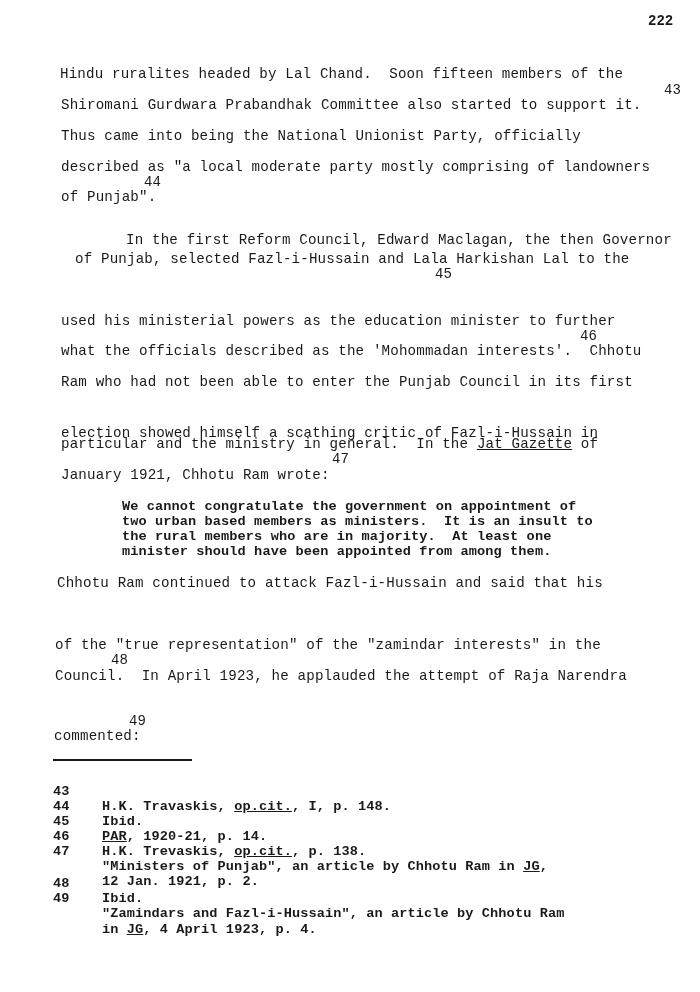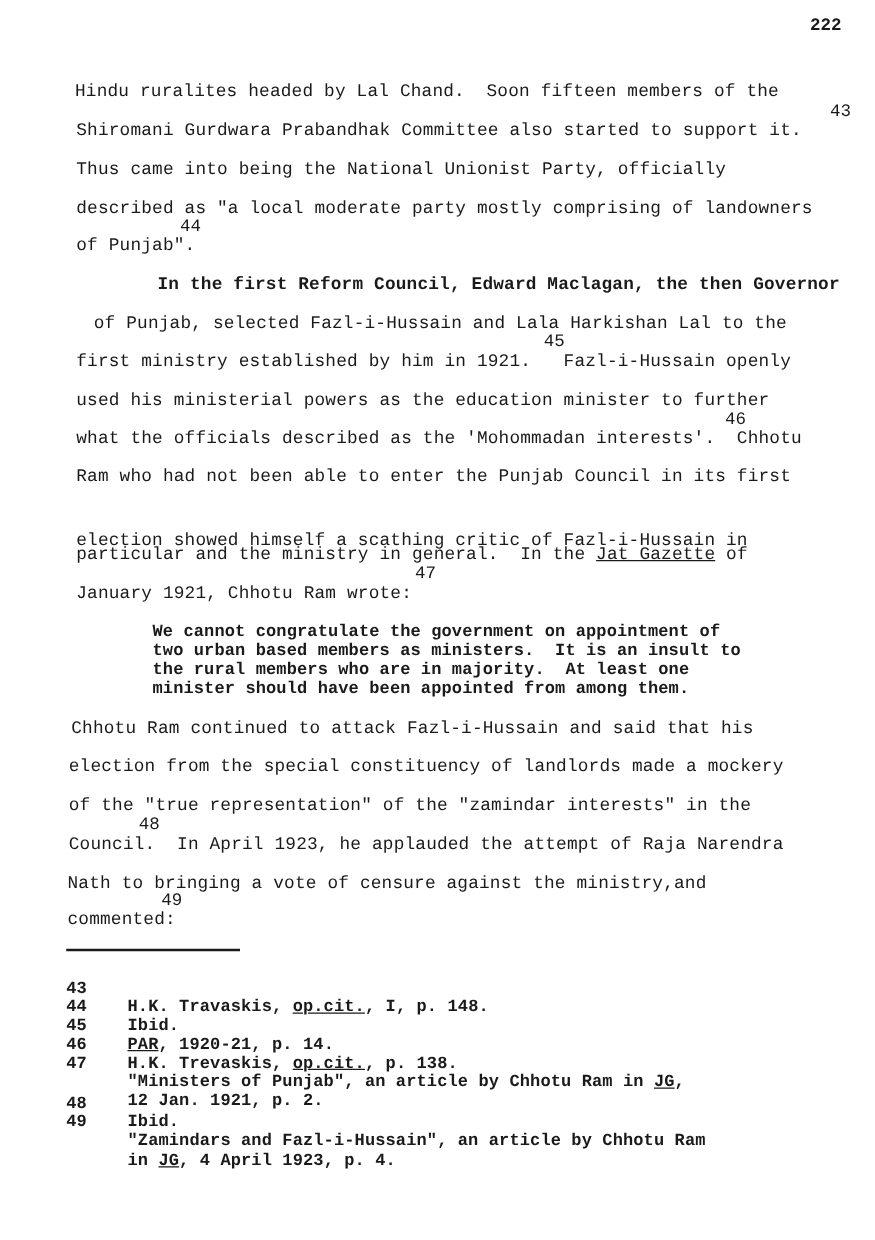--- a/index.html
+++ b/index.html
@@ -26,46 +26,43 @@
   <div class="page-num">222</div>
 
   <div class="line" style="left:60px;top:66px;">Hindu ruralites headed by Lal Chand.  Soon fifteen members of the</div>
   <div class="sup" style="left:664px;top:83px;">43</div>
   <div class="line" style="left:61px;top:97px;text-align:right;">Shiromani Gurdwara Prabandhak Committee also started to support it.</div>
   <div class="line" style="left:61px;top:128px;">Thus came into being the National Unionist Party, officially</div>
   <div class="line" style="left:61px;top:159px;">described as "a local moderate party mostly comprising of landowners</div>
   <div class="sup" style="left:144px;top:175px;">44</div>
   <div class="line" style="left:61px;top:189px;">of Punjab".</div>
 
-  <div class="line" style="left:126px;top:220px;font-weight:bold;">In the first Reform Council, Edward Maclagan, the then Governor</div>
+  <div class="line" style="left:126px;top:232px;">In the first Reform Council, Edward Maclagan, the then Governor</div>
   <div class="line" style="left:75px;top:251px;">of Punjab, selected Fazl-i-Hussain and Lala Harkishan Lal to the</div>
   <div class="sup" style="left:435px;top:267px;">45</div>
-  <div class="line" style="left:61px;top:282px;">first ministry established by him in 1921.   Fazl-i-Hussain openly</div>
   <div class="line" style="left:61px;top:313px;">used his ministerial powers as the education minister to further</div>
   <div class="sup" style="left:580px;top:329px;">46</div>
   <div class="line" style="left:61px;top:343px;">what the officials described as the 'Mohommadan interests'.  Chhotu</div>
   <div class="line" style="left:61px;top:374px;">Ram who had not been able to enter the Punjab Council in its first</div>
   <div class="line" style="left:61px;top:405px;margin-top:20px;">election showed himself a scathing critic of Fazl-i-Hussain in</div>
   <div class="line" style="left:61px;top:436px;"><span>particular and the ministry in general.  In the </span><u>Jat Gazette</u><span> of</span></div>
   <div class="sup" style="left:332px;top:452px;">47</div>
   <div class="line" style="left:61px;top:467px;">January 1921, Chhotu Ram wrote:</div>
 
   <div>
     <div class="quote-line" style="top:499px;">We cannot congratulate the government on appointment of</div>
     <div class="quote-line" style="top:514px;">two urban based members as ministers.  It is an insult to</div>
     <div class="quote-line" style="top:529px;">the rural members who are in majority.  At least one</div>
     <div class="quote-line" style="top:544px;">minister should have been appointed from among them.</div>
   </div>
 
   <div class="line" style="left:57px;top:575px;">Chhotu Ram continued to attack Fazl-i-Hussain and said that his</div>
-  <div class="line" style="left:55px;top:606px;">election from the special constituency of landlords made a mockery</div>
   <div class="line" style="left:55px;top:637px;">of the "true representation" of the "zamindar interests" in the</div>
   <div class="sup" style="left:111px;top:653px;">48</div>
   <div class="line" style="left:55px;top:668px;">Council.  In April 1923, he applauded the attempt of Raja Narendra</div>
-  <div class="line" style="left:54px;top:699px;">Nath to bringing a vote of censure against the ministry,and</div>
   <div class="sup" style="left:129px;top:714px;">49</div>
   <div class="line" style="left:54px;top:728px;text-align:right;">commented:</div>
 
   <div class="fn-rule"></div>
   <div>
     <div class="fn-row" style="top:769px;">
       <span class="fn-num">43</span>
       <span class="fn-text"><span>H.K. Travaskis, </span><u>op.cit.</u><span>, I, p. 148.</span></span>
     </div>
     <div class="fn-row" style="top:784px;">

